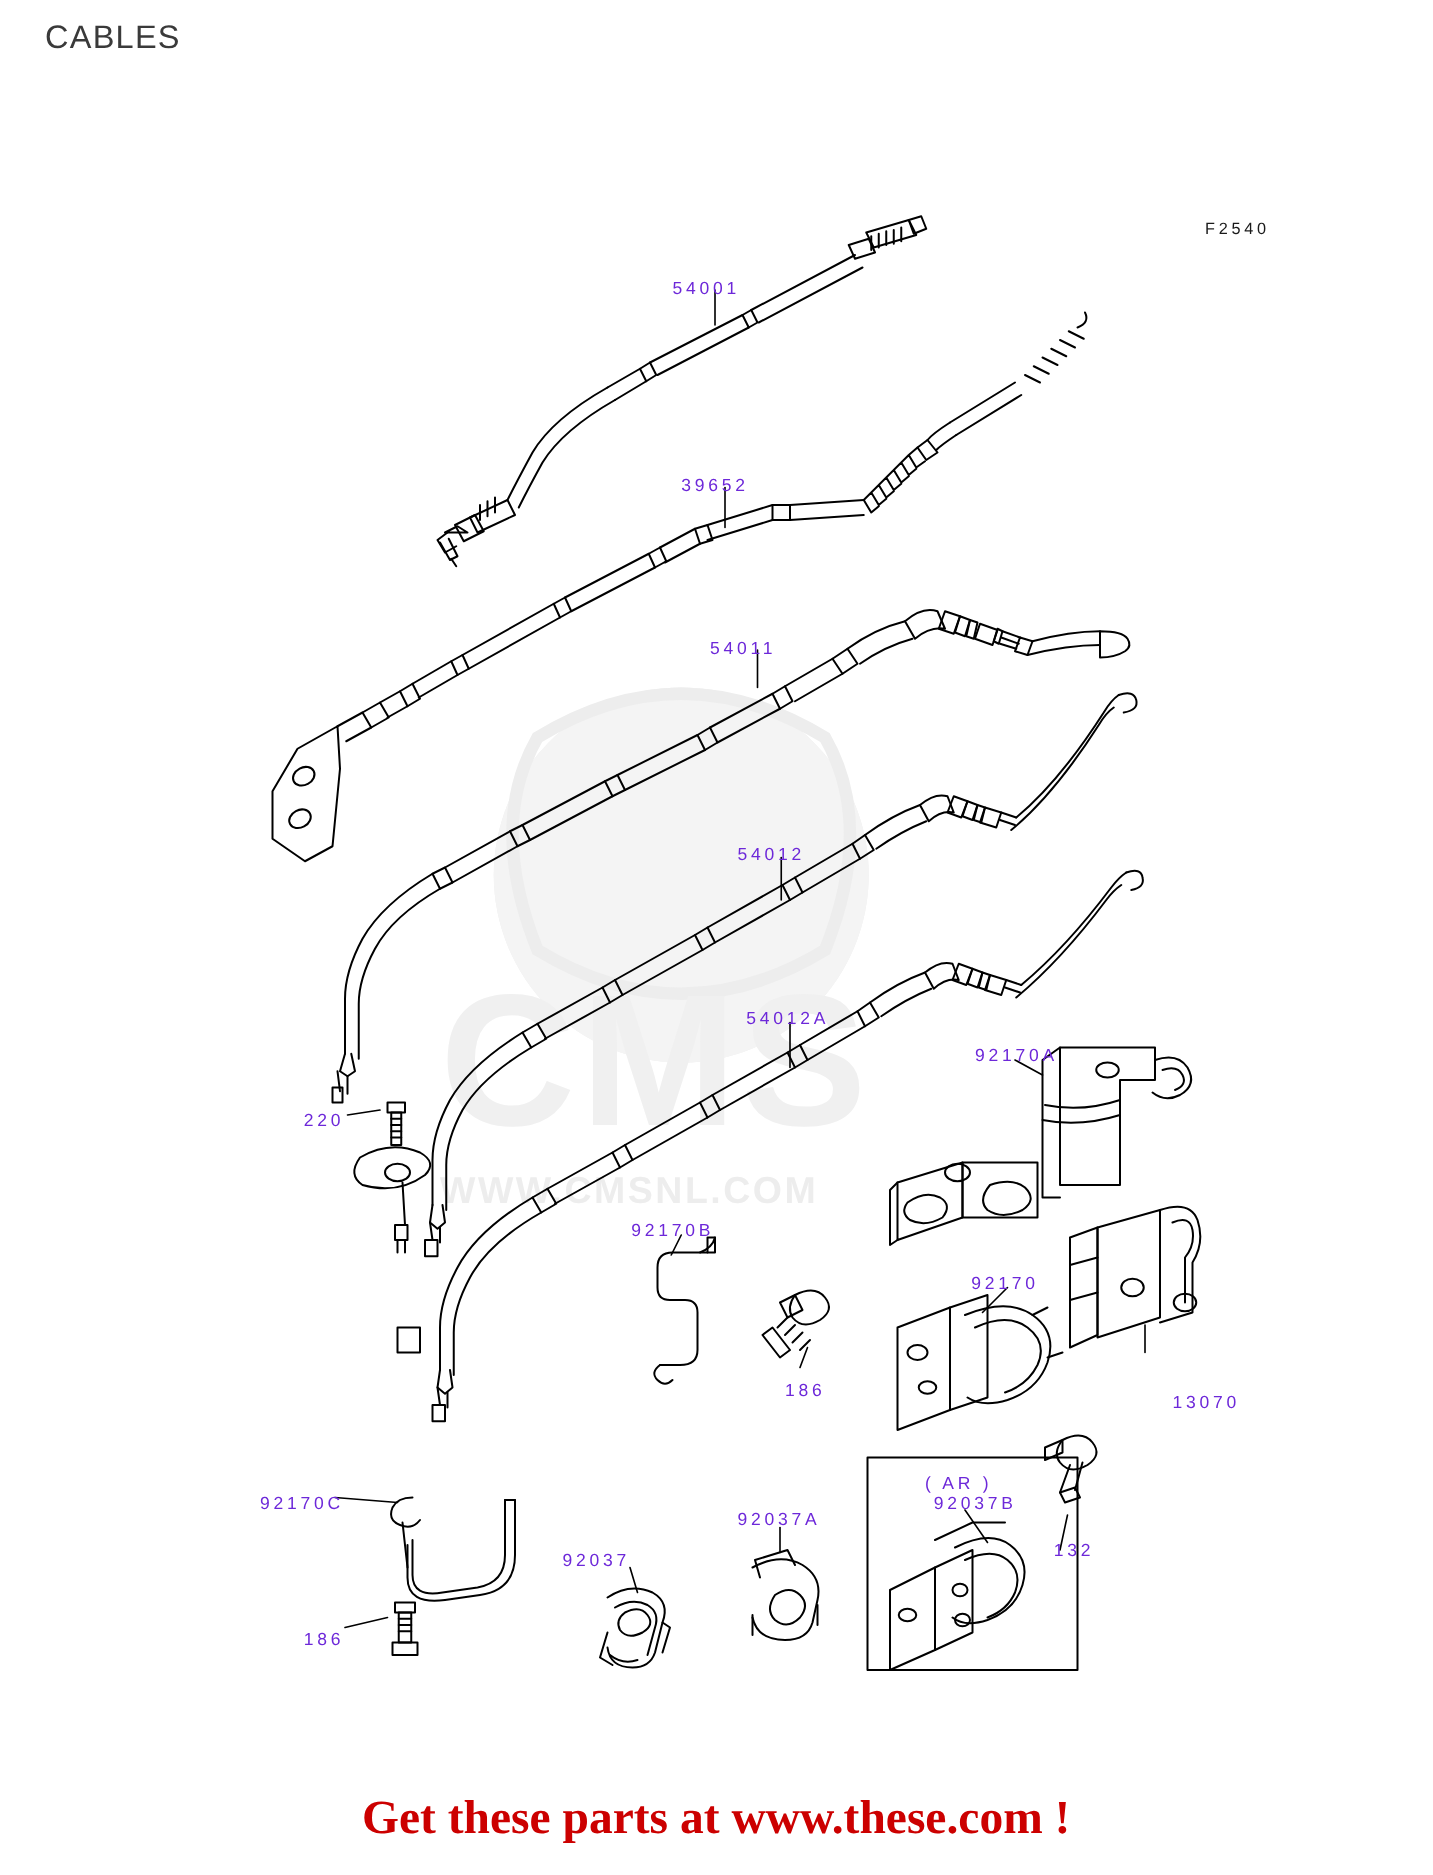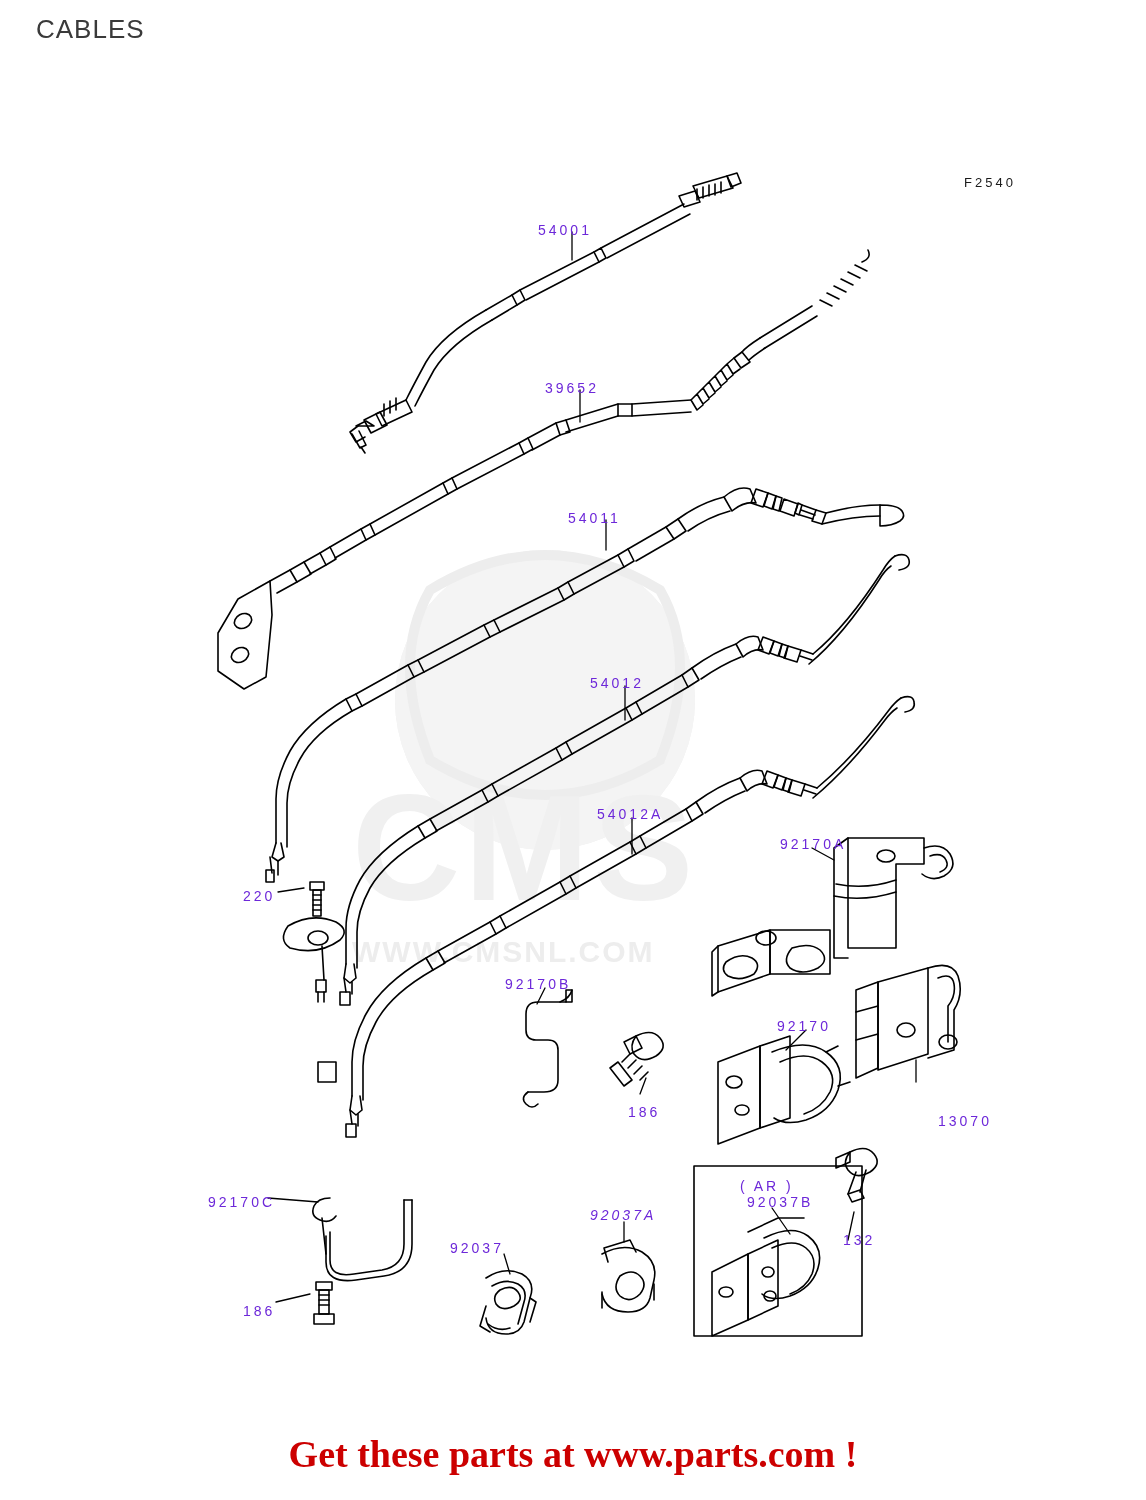--- a/index.html
+++ b/index.html
@@ -355,21 +355,21 @@
   <div class="lbl" style="left:597px;top:806px;">54012A</div>
   <div class="lbl" style="left:780px;top:836px;">92170A</div>
   <div class="lbl" style="left:505px;top:976px;">92170B</div>
   <div class="lbl" style="left:777px;top:1018px;text-align:right;">92170</div>
   <div class="lbl" style="left:938px;top:1113px;">13070</div>
   <div class="lbl" style="left:628px;top:1104px;">186</div>
   <div class="lbl" style="left:243px;top:888px;text-align:right;">220</div>
   <div class="lbl" style="left:208px;top:1194px;">92170C</div>
   <div class="lbl" style="left:243px;top:1303px;">186</div>
   <div class="lbl" style="left:450px;top:1240px;">92037</div>
-  <div class="lbl" style="left:590px;top:1207px;font-style:italic;">92037A</div>
+  <div class="lbl" style="left:590px;top:1207px;">92037A</div>
   <div class="lbl" style="left:747px;top:1194px;">92037B</div>
   <div class="lbl" style="left:843px;top:1232px;text-align:center;">132</div>
 
   <div class="lbl" style="left:740px;top:1178px;">( AR )</div>
 
-  <div class="footer">Get these parts at www.parts.com !</div>
+  <div class="footer">Get these parts at www.these.com !</div>
 
 </div>
 
 </body></html>

